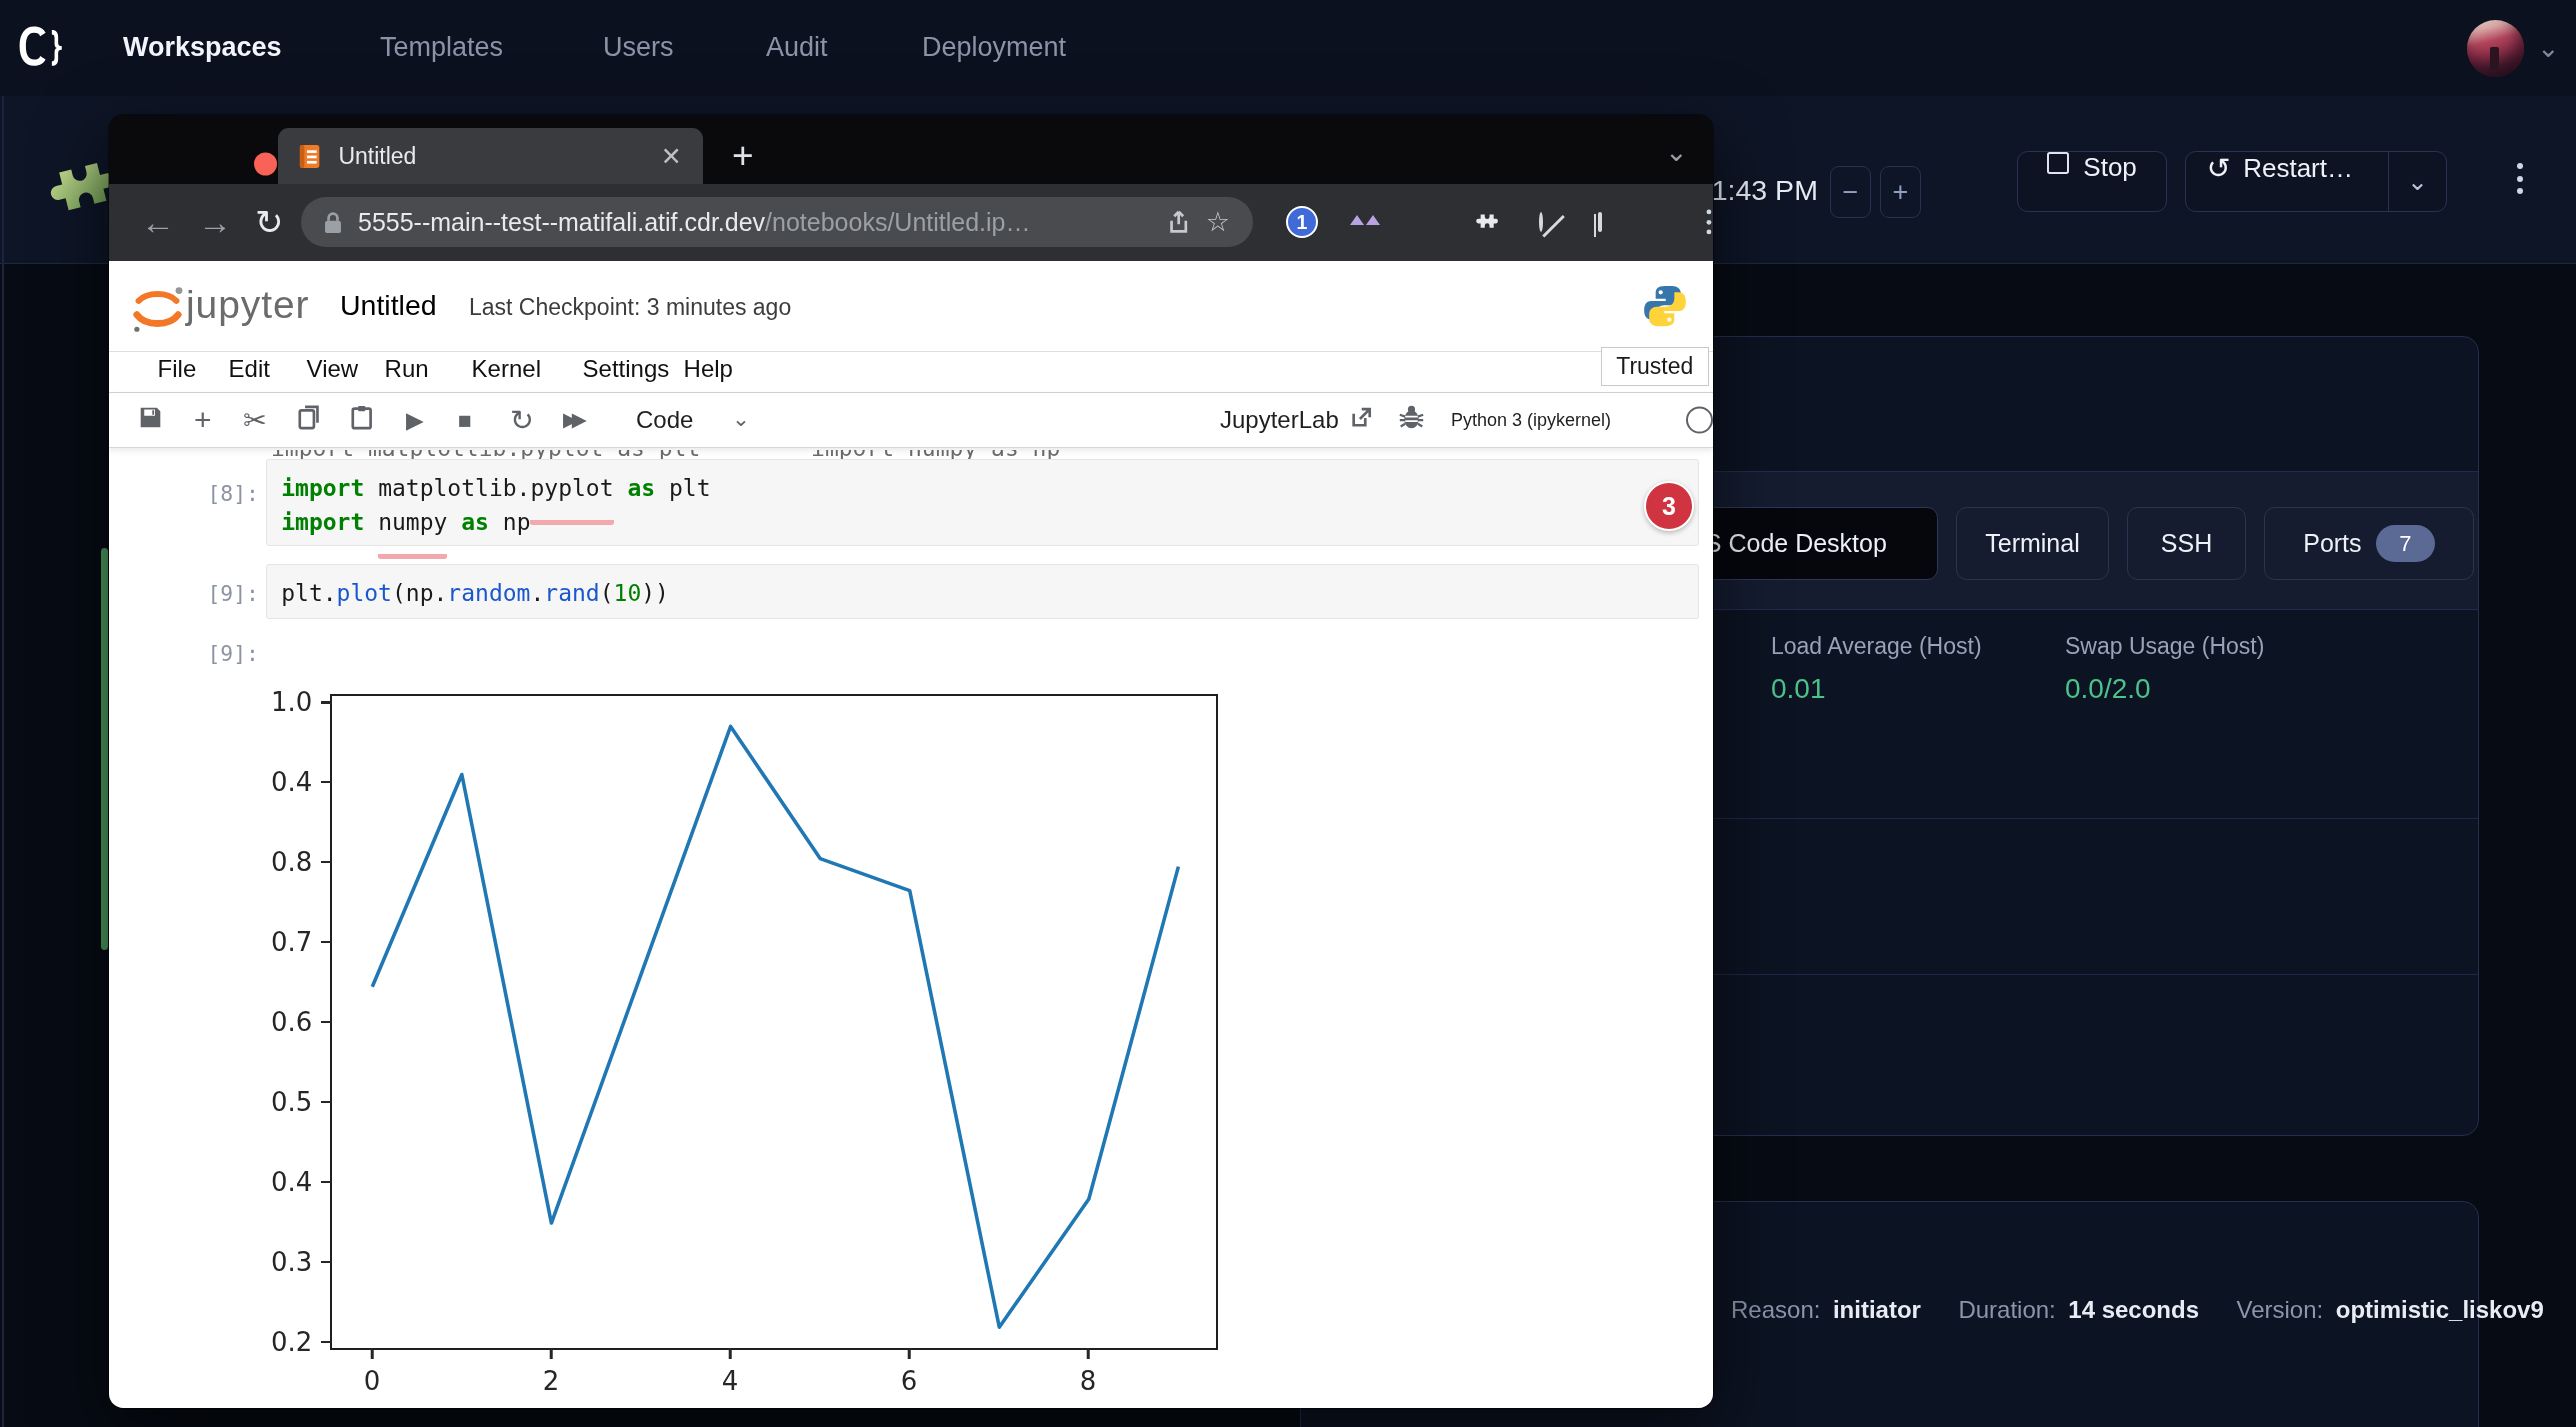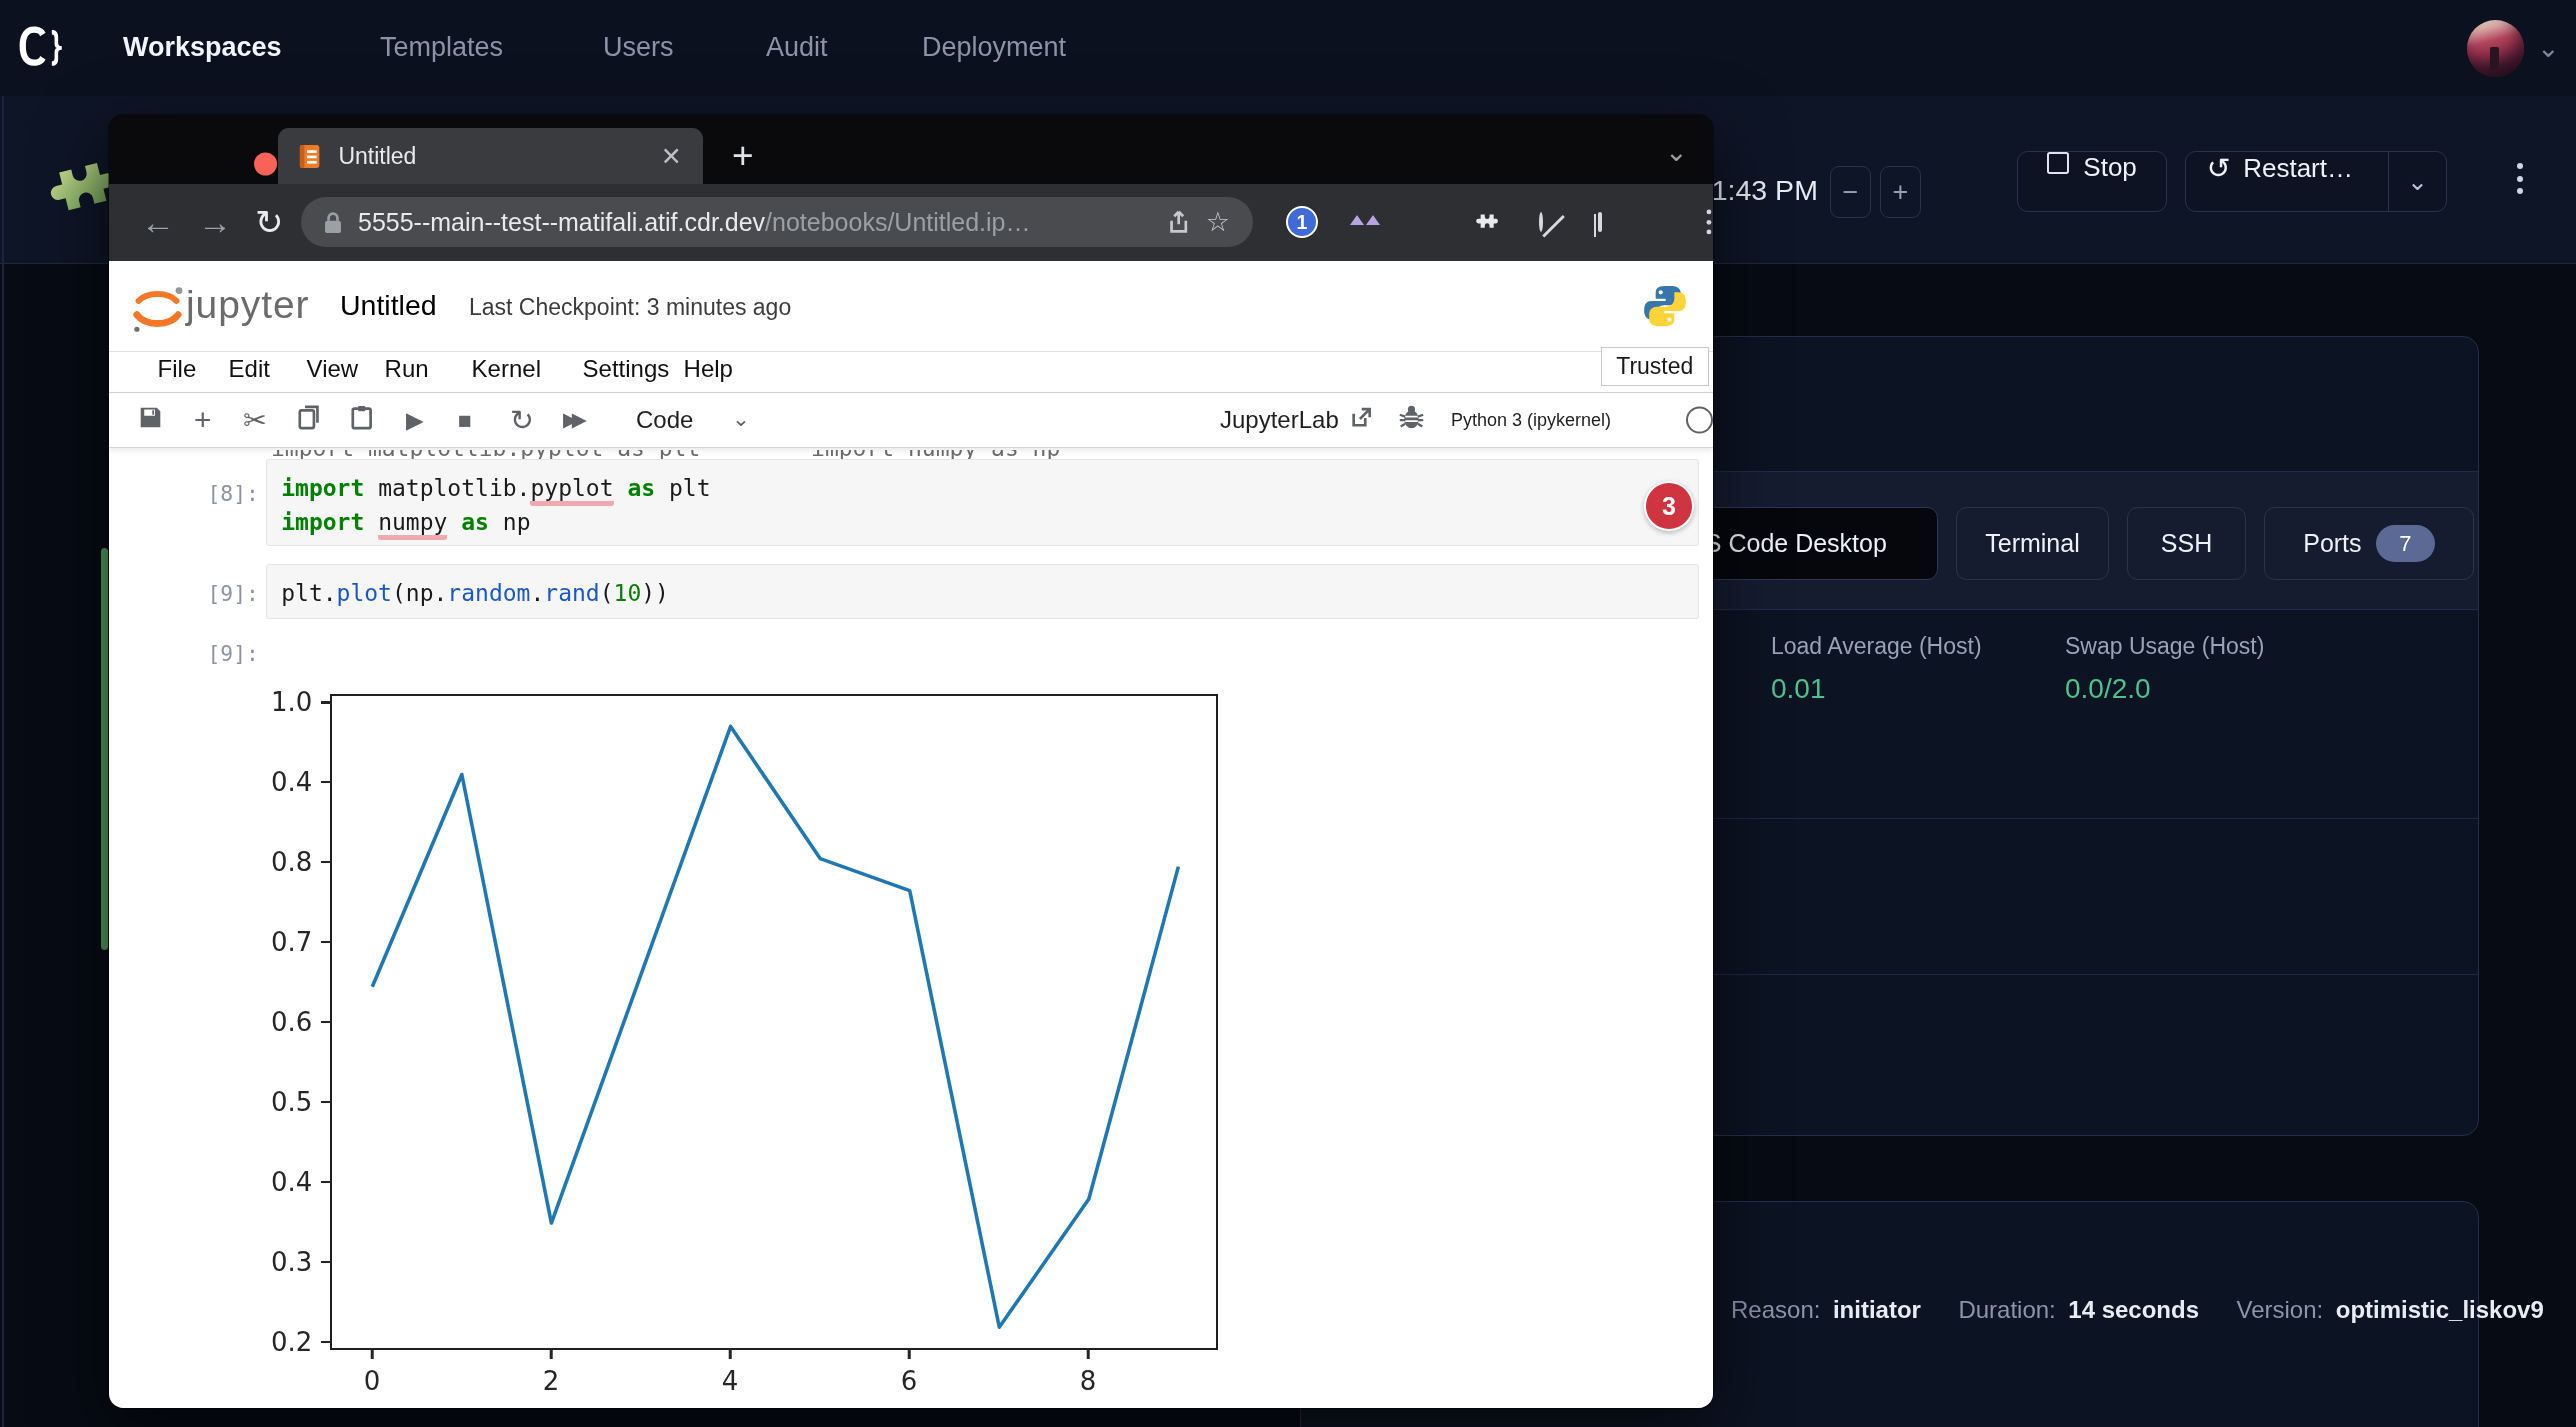--- a/index.html
+++ b/index.html
@@ -94,21 +94,21 @@
 
   .mono{font-family:"DejaVu Sans Mono",monospace;}
   #clipped-row{left:162px;top:189px;width:872px;height:13.4px;overflow:hidden;opacity:.75;}
   #clipped-row .mono{display:block;margin-top:-15px;font-size:23px;color:#3a3a3a;white-space:pre;}
   .prompt{width:98px;text-align:right;font-size:21.4px;color:#8c94a3;}
   .codecell{background:#f6f6f6;border:0.9px solid #e4e4e4;border-radius:2.7px;}
   .codeline{white-space:pre;font-size:23px;line-height:34px;color:#1a1a1a;}
   .kw{color:#008000;font-weight:700;}
   .fn{color:#1a56cc;}
   .num{color:#008000;}
-  .ul{border-bottom:5.3px solid #f2a9ad;border-radius:2.7px;padding-bottom:0;text-align:center;}
+  .ul{border-bottom:5.3px solid #f2a9ad;border-radius:2.7px;padding-bottom:19px;text-align:center;}
   #badge3{left:1535px;top:220px;width:46px;height:46px;border-radius:50%;background:#cf3440;border:2.7px solid #fff;
           box-sizing:content-box;color:#fff;font-size:25px;font-weight:700;display:flex;align-items:center;justify-content:center;
           box-shadow:0 1.8px 5.3px rgba(0,0,0,.25);}
   #outtext{font-size:23px;color:#1a1a1a;}
 
   
   #plotbox{left:221px;top:433px;width:888px;height:656px;border:2.7px solid #1f1f1f;box-sizing:border-box;}
   .ytick{position:absolute;right:100%;display:flex;align-items:center;transform:translateY(-50%);}
   .ylab{font-family:"DejaVu Sans",sans-serif;font-size:26px;color:#262626;margin-right:9px;}
   .ymark{width:10.7px;height:2.7px;background:#262626;}

